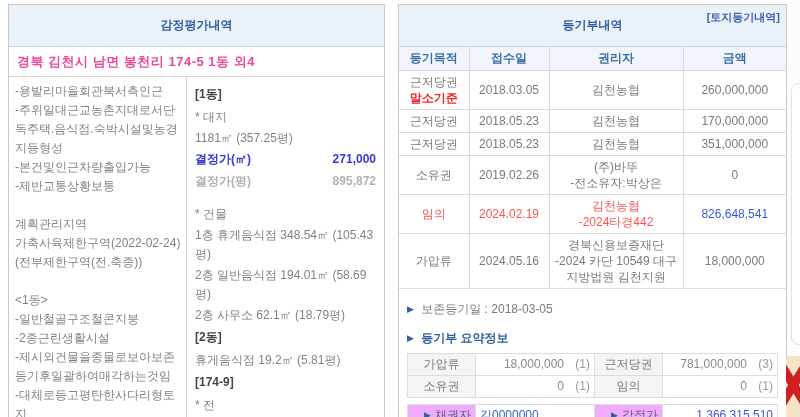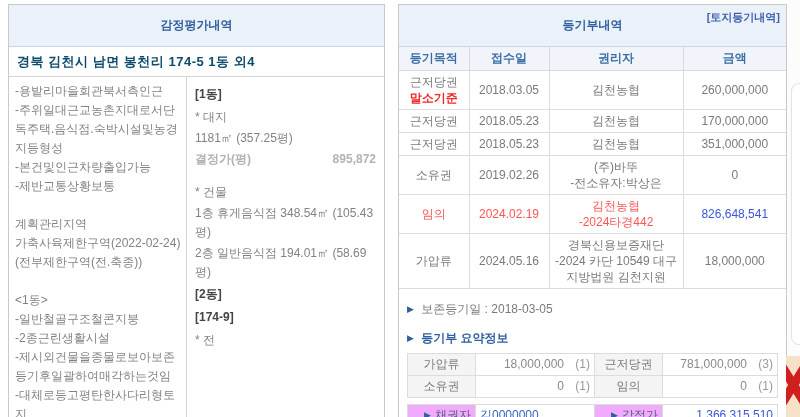--- a/index.html
+++ b/index.html
@@ -17,21 +17,21 @@
     display:flex; align-items:center; justify-content:center; position:relative;
     color:#2e5f9e; font-weight:bold; font-size:12px;
   }
   .panel-subtitle {
     position:absolute; right:6px; top:0; height:24px; display:flex; align-items:center;
     color:#3a5fae; font-size:11px; font-weight:bold; cursor:pointer;
   }
 
   
   .address {
-    padding:6px 8px 5px; font-size:13px; font-weight:bold; color:#0c4a6e;
+    padding:6px 8px 5px; font-size:13px; font-weight:bold; color:#ec4899;
     border-bottom:1px solid #d5d5d5; letter-spacing:0.5px;
   }
   .appraisal-body { display:flex; font-size:12px; align-items:stretch; height:360px; }
   .notes-col {
     width:178px; padding:5px 3px 4px 6px; color:#828282; line-height:19px;
     border-right:1px solid #d5d5d5; word-break:break-all;
   }
   .values-col { flex:1; padding:5px 8px 4px; color:#828282; line-height:19px; word-break:break-all; }
   .sp  { height:19px; }
   .sp2 { height:10px; }
@@ -104,29 +104,35 @@
       <div class="note">-2종근린생활시설</div>
       <div class="note">-제시외건물을종물로보아보존등기후일괄하여매각하는것임</div>
       <div class="note">-대체로등고평탄한사다리형토지</div>
       <div class="note">-서측폭약3-4m도로접함</div>
 
     </div>
     <div class="values-col">
       <div class="v-title">[1동]</div>
       <div class="v-line">* 대지</div>
       <div class="v-line">1181㎡  (357.25평)</div>
+      <div class="v-row">
+        <span>결정가(㎡)</span>
+        <span>271,000</span>
+      </div>
       <div class="v-row muted">
         <span>결정가(평)</span>
         <span>895,872</span>
       </div>
       <div class="sp2"></div>
       <div class="v-line">* 건물</div>
       <div class="v-line">1층 휴게음식점 348.54㎡ (105.43평)</div>
       <div class="v-line">2층 일반음식점 194.01㎡ (58.69평)</div>
+      <div class="v-line">2층 사무소 62.1㎡ (18.79평)</div>
       <div class="v-title">[2동]</div>
+      <div class="v-line">휴게음식점 19.2㎡ (5.81평)</div>
       <div class="v-title">[174-9]</div>
       <div class="v-line">* 전</div>
 
     </div>
   </div>
 </div>
 
 <div class="panel panel-right">
   <div class="panel-header">
     <span>등기부내역</span>

